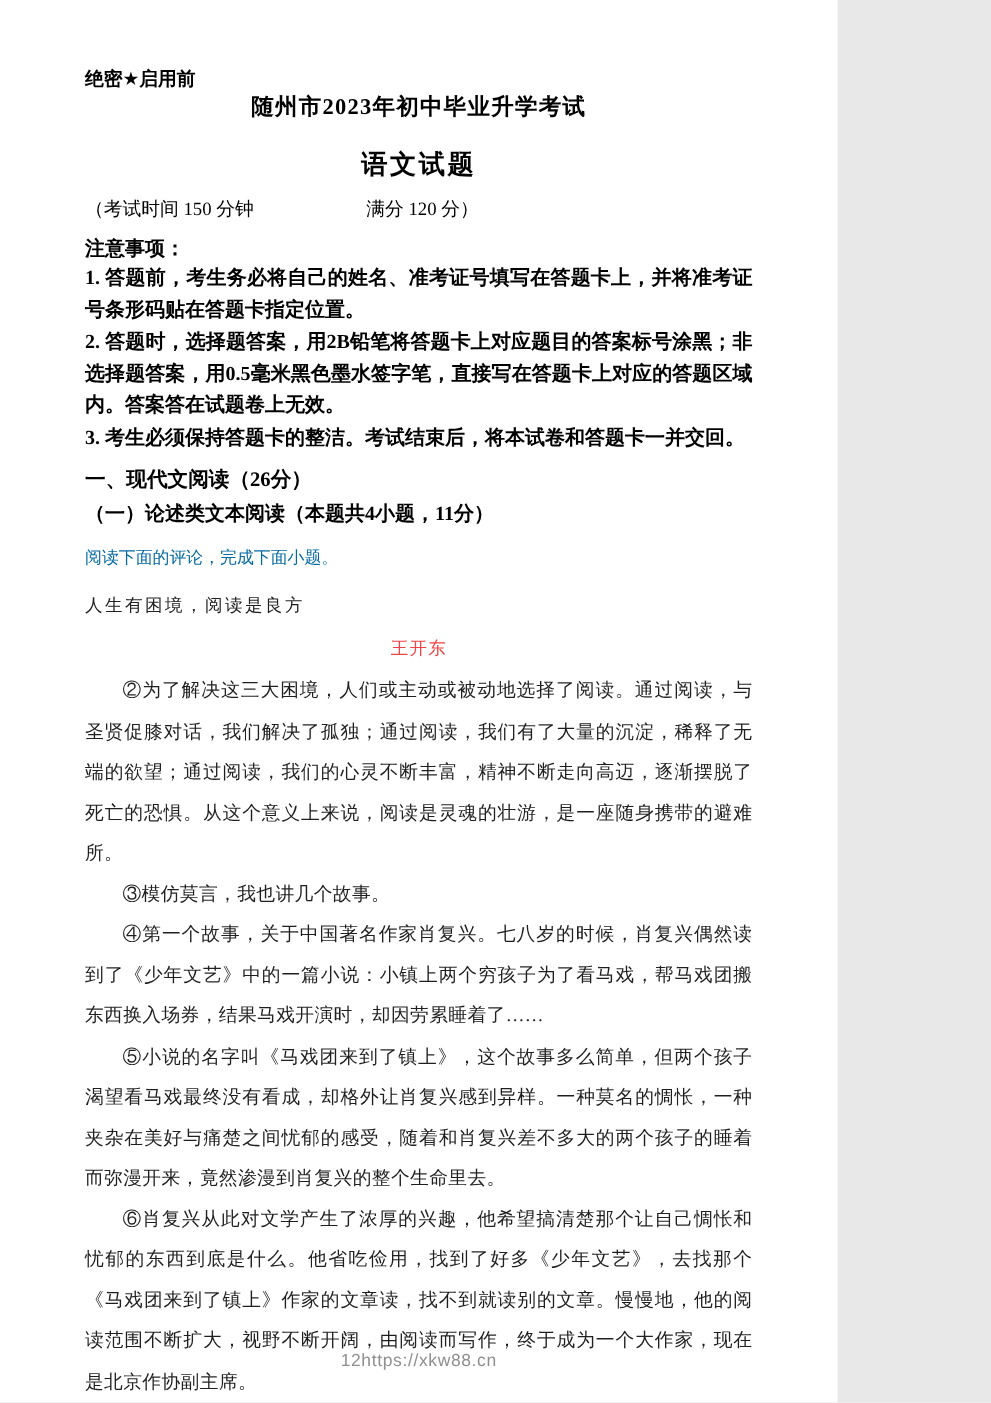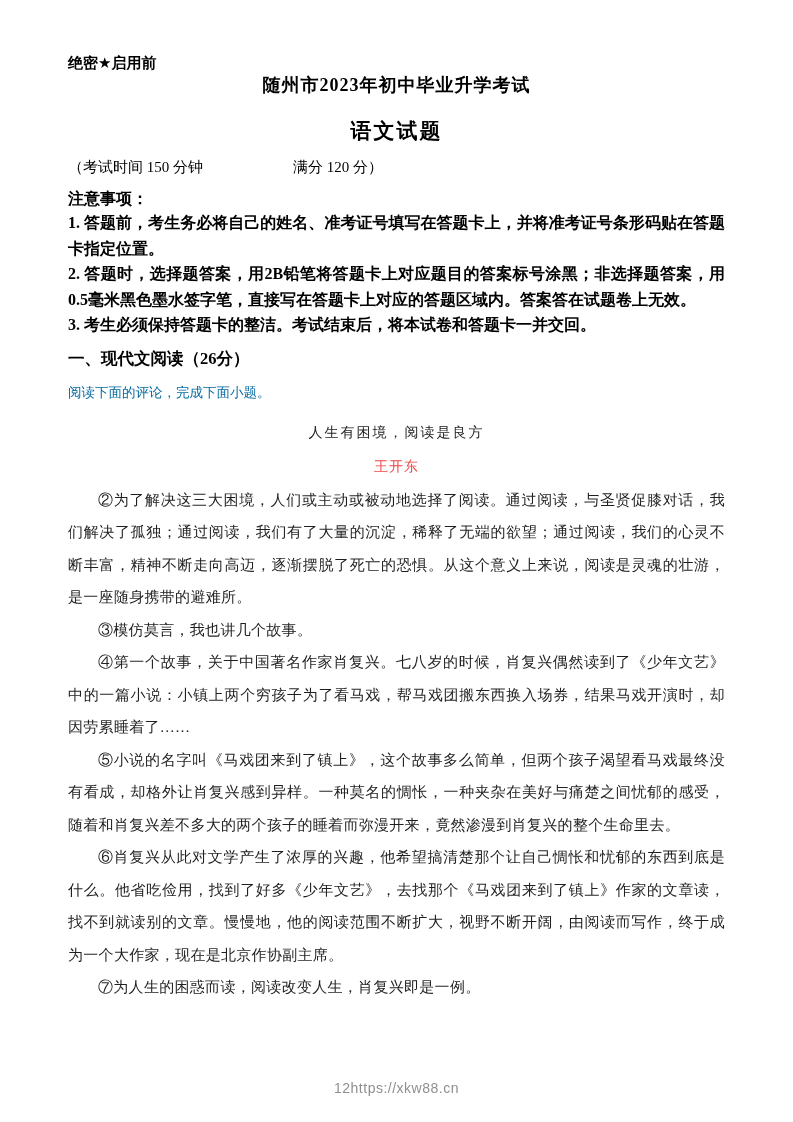--- a/index.html
+++ b/index.html
@@ -6,21 +6,21 @@
   html, body { background: #e8e8e8; }
   body {
     width: 793px; height: 1122px;
     font-family: "Liberation Serif", "DejaVu Serif", serif;
     color: #000;
     position: relative;
     overflow: hidden;
     margin: 0 auto;
   }
   .page {
-    width: 793px; height: 1122px;
+    width: 670px; height: 1122px;
     background: #ffffff;
     padding: 54px 68px 0 68px;
     position: relative;
   }
   .classified {
     font-family: "Liberation Sans", "DejaVu Sans", sans-serif;
     font-weight: bold;
     font-size: 15px;
     color: #000;
   }
@@ -67,21 +67,20 @@
     margin-top: 2px;
     line-height: 26px;
   }
   .instruction {
     font-size: 13.5px;
     color: #0369a1;
     margin-top: 10px;
     line-height: 22px;
   }
   .essay-title {
-    text-align: center;
     font-size: 14px;
     color: #222;
     margin-top: 18px;
     letter-spacing: 2px;
     line-height: 22px;
   }
   .essay-author {
     text-align: center;
     font-size: 14px;
     color: #ef4444;
@@ -127,20 +126,21 @@
   <div class="notice-heading">注意事项：</div>
 
   <div>
     <div class="notice-item">1. 答题前，考生务必将自己的姓名、准考证号填写在答题卡上，并将准考证号条形码贴在答题卡指定位置。</div>
     <div class="notice-item">2. 答题时，选择题答案，用2B铅笔将答题卡上对应题目的答案标号涂黑；非选择题答案，用0.5毫米黑色墨水签字笔，直接写在答题卡上对应的答题区域内。答案答在试题卷上无效。</div>
     <div class="notice-item">3. 考生必须保持答题卡的整洁。考试结束后，将本试卷和答题卡一并交回。</div>
   </div>
 
   <div class="section-heading">一、现代文阅读（26分）</div>
 
+  <div class="section-subheading">（一）论述类文本阅读（本题共4小题，11分）</div>
 
   <div class="instruction">阅读下面的评论，完成下面小题。</div>
 
   <div class="essay-title">人生有困境，阅读是良方</div>
 
   <div class="essay-author">王开东</div>
 
   <div class="essay-body">
     <div class="para">②为了解决这三大困境，人们或主动或被动地选择了阅读。通过阅读，与圣贤促膝对话，我们解决了孤独；通过阅读，我们有了大量的沉淀，稀释了无端的欲望；通过阅读，我们的心灵不断丰富，精神不断走向高迈，逐渐摆脱了死亡的恐惧。从这个意义上来说，阅读是灵魂的壮游，是一座随身携带的避难所。</div>
     <div class="para">③模仿莫言，我也讲几个故事。</div>

